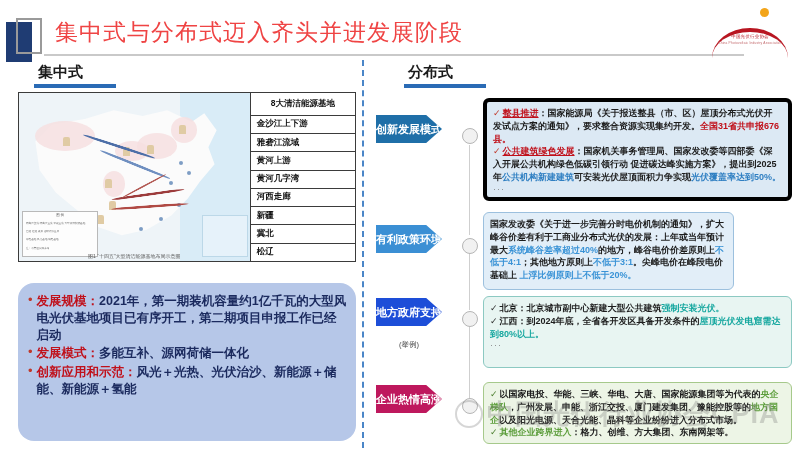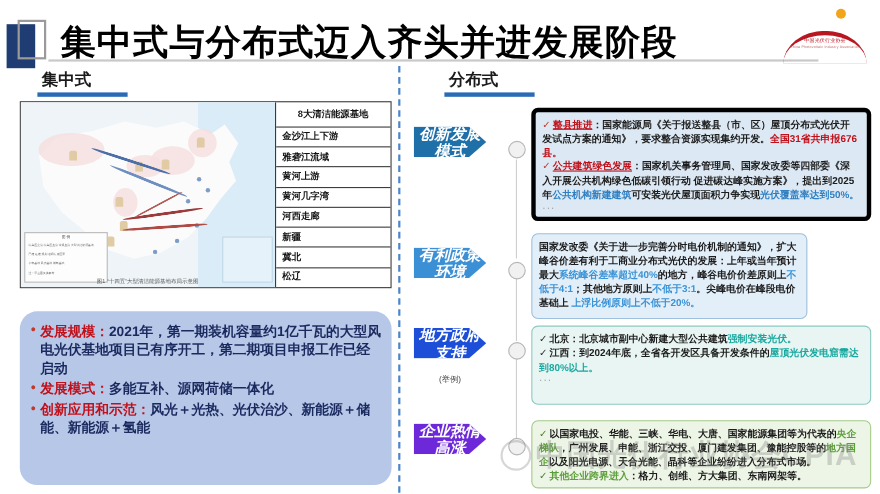--- a/index.html
+++ b/index.html
@@ -8,21 +8,21 @@
     background:#ffffff;
     font-family:"Liberation Sans","DejaVu Sans",sans-serif;
     position:relative;
   }
   .slide{position:absolute;inset:0;}
 
   
   .hdr-mark{position:absolute;left:6px;top:22px;width:36px;height:40px;}
   .hdr-mark .sq-fill{position:absolute;left:0;top:0;width:26px;height:40px;background:#1F3C73;}
   .hdr-mark .sq-line{position:absolute;left:10px;top:-4px;width:26px;height:36px;border:2px solid #9a9a9a;box-sizing:border-box;background:transparent;}
-  .hdr-title{position:absolute;left:55px;top:17px;font-size:32px;font-weight:bold;color:#000000;letter-spacing:1px;white-space:nowrap;}
+  .hdr-title{position:absolute;left:55px;top:17px;font-size:23px;font-weight:normal;color:#ef4444;letter-spacing:1px;white-space:nowrap;}
   .hdr-rule{position:absolute;left:44px;top:54px;width:700px;height:2px;background:#c9c9c9;}
   .cpia-logo{position:absolute;right:8px;top:6px;width:84px;height:44px;}
   .cpia-logo .cp-text{position:absolute;left:0;top:4px;width:84px;text-align:center;font-size:17px;font-weight:bold;color:#c0111b;letter-spacing:1px;font-family:"Liberation Serif",serif;}
   .cpia-logo .cp-sun{position:absolute;left:52px;top:2px;width:9px;height:9px;border-radius:50%;background:#f3a51a;}
   .cpia-logo .cp-arc{position:absolute;left:4px;top:22px;width:76px;height:26px;border-top:4px solid #b81621;border-radius:50%/100% 100% 0 0;}
   .cpia-logo .cp-sub{position:absolute;left:0;top:28px;width:84px;text-align:center;font-size:4.5px;color:#b81621;letter-spacing:.2px;}
   .cpia-logo .cp-sub2{position:absolute;left:0;top:35px;width:84px;text-align:center;font-size:3.2px;color:#c2686b;letter-spacing:.2px;}
 
   
   .divider{position:absolute;left:362px;top:60px;width:0;height:388px;border-left:2px dashed #4a86c8;}
@@ -53,22 +53,22 @@
 
   
   .bluebox{position:absolute;left:18px;top:283px;width:338px;height:158px;background:#b6c7e8;border-radius:16px;padding:10px 8px 8px 10px;box-sizing:border-box;}
   .bb-item{display:flex;margin-bottom:2px;line-height:1.34;}
   .bb-bullet{color:#c0392b;font-size:13px;margin-right:4px;line-height:1.1;}
   .bb-text{font-size:12.5px;font-weight:bold;color:#1b2a5e;}
   .bb-key{color:#c0111b;}
 
   
   .chev{position:absolute;width:66px;height:28px;display:flex;align-items:center;justify-content:center;
-        color:#ffffff;font-size:14px;font-weight:bold;line-height:1.15;text-align:center;
-        clip-path:polygon(0 0,76% 0,100% 50%,76% 100%,0 100%);font-style:italic;}
+        color:#ffffff;font-size:11px;font-weight:bold;line-height:1.15;text-align:center;
+        clip-path:polygon(0 0,76% 0,100% 50%,76% 100%,0 100%);}
   .chev-sub{position:absolute;width:66px;text-align:center;font-size:7.5px;color:#444;}
   .node{position:absolute;width:14px;height:14px;border-radius:50%;background:#f1f1f1;border:1px solid #b6b6b6;}
   .vline{position:absolute;width:1px;background:#cfcfcf;}
 
   
   .card{position:absolute;box-sizing:border-box;border-radius:6px;padding:5px 7px 4px 6px;}
   .card .ln{font-size:9px;line-height:1.42;color:#15386b;font-weight:bold;}
   .card .chk{color:#c0392b;font-weight:bold;margin-right:2px;}
   .c1{left:483px;top:98px;width:309px;height:103px;background:#dce9f4;border:4px solid #000000;}
   .c1 .ln{color:#1d1d1d;}
@@ -204,21 +204,21 @@
     <span>有利政策环境</span>
   </div>
   <div class="node" style="left:462px;top:238px;"></div>
 
   <div class="chev" style="left: 376px; top: 298px; background: #1d4ed8;">
     <span>地方政府支持</span>
   </div>
   <div class="chev-sub" style="left:376px;top:340px;">(举例)</div>
   <div class="node" style="left:462px;top:311px;"></div>
 
-  <div class="chev" style="left: 376px; top: 385px; background: #6d28d9;">
+  <div class="chev" style="left: 376px; top: 385px; background: #be185d;">
     <span>企业热情高涨</span>
   </div>
   <div class="node" style="left:462px;top:398px;"></div>
 
   <div class="card c1">
     <div class="ln">
       <span class="chk">✓</span><span><span class="hl-red">整县推进</span><span>：国家能源局《关于报送整县（市、区）屋顶分布式光伏开发试点方案的通知》，要求整合资源实现集约开发。</span><span class="red">全国31省共申报676县。</span></span>
     </div>
     <div class="ln">
       <span class="chk">✓</span><span><span class="hl-red">公共建筑绿色发展</span><span>：国家机关事务管理局、国家发改委等四部委《深入开展公共机构绿色低碳引领行动 促进碳达峰实施方案》，提出到2025年</span><span class="blue">公共机构新建建筑</span><span>可安装光伏屋顶面积力争实现</span><span class="blue">光伏覆盖率达到50%。</span></span>

